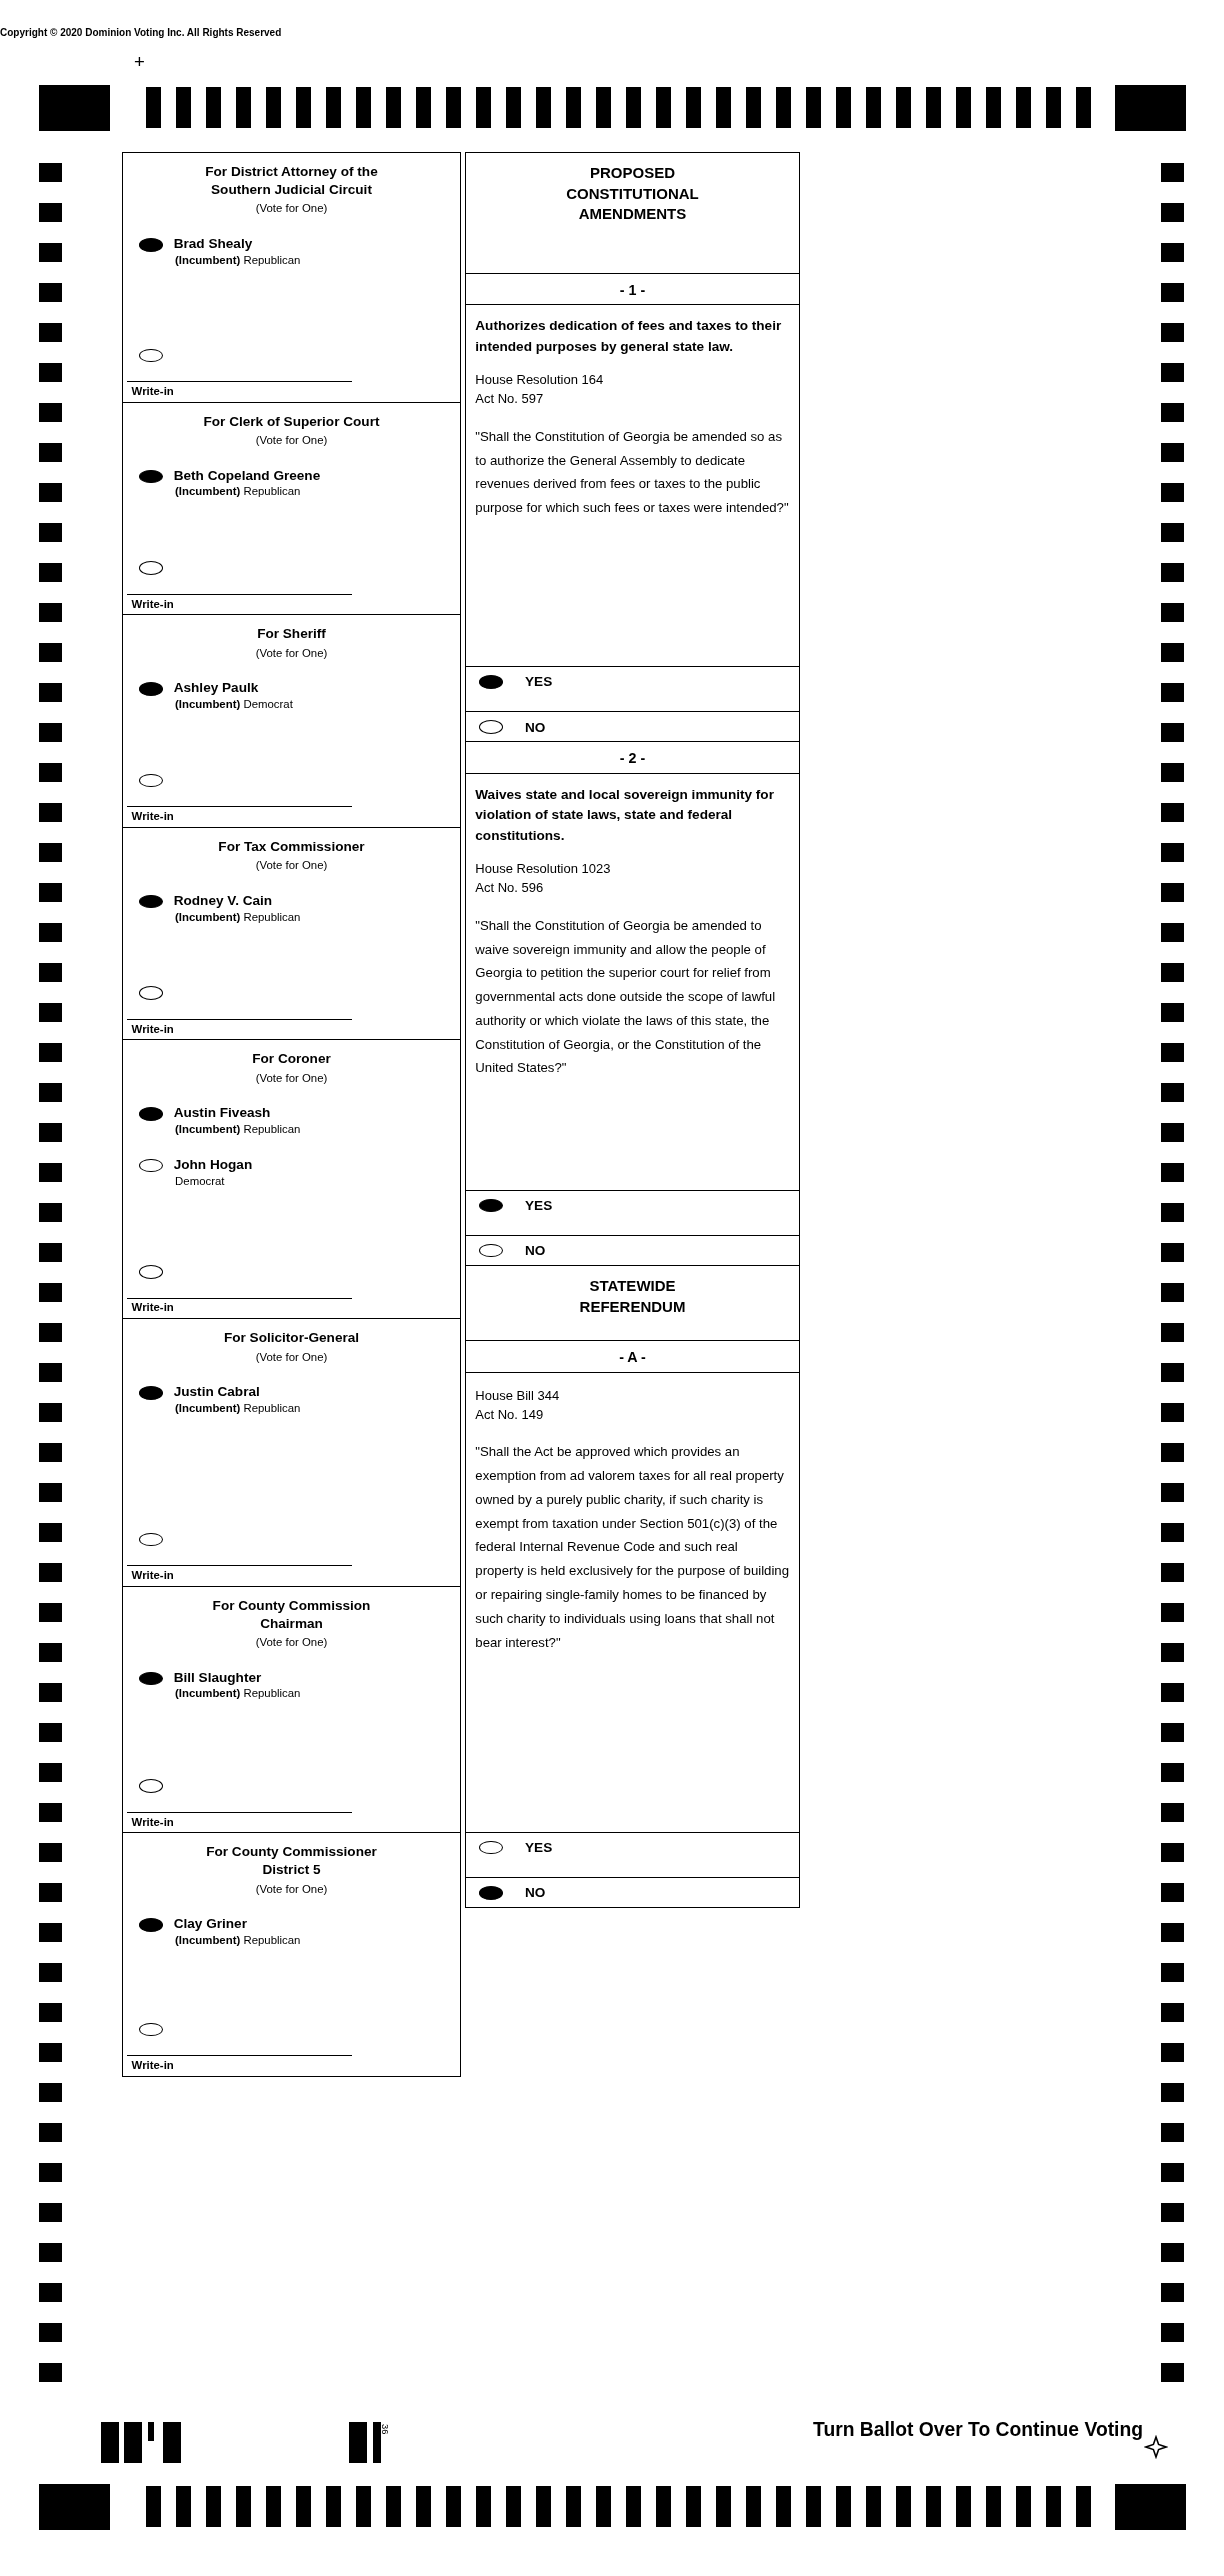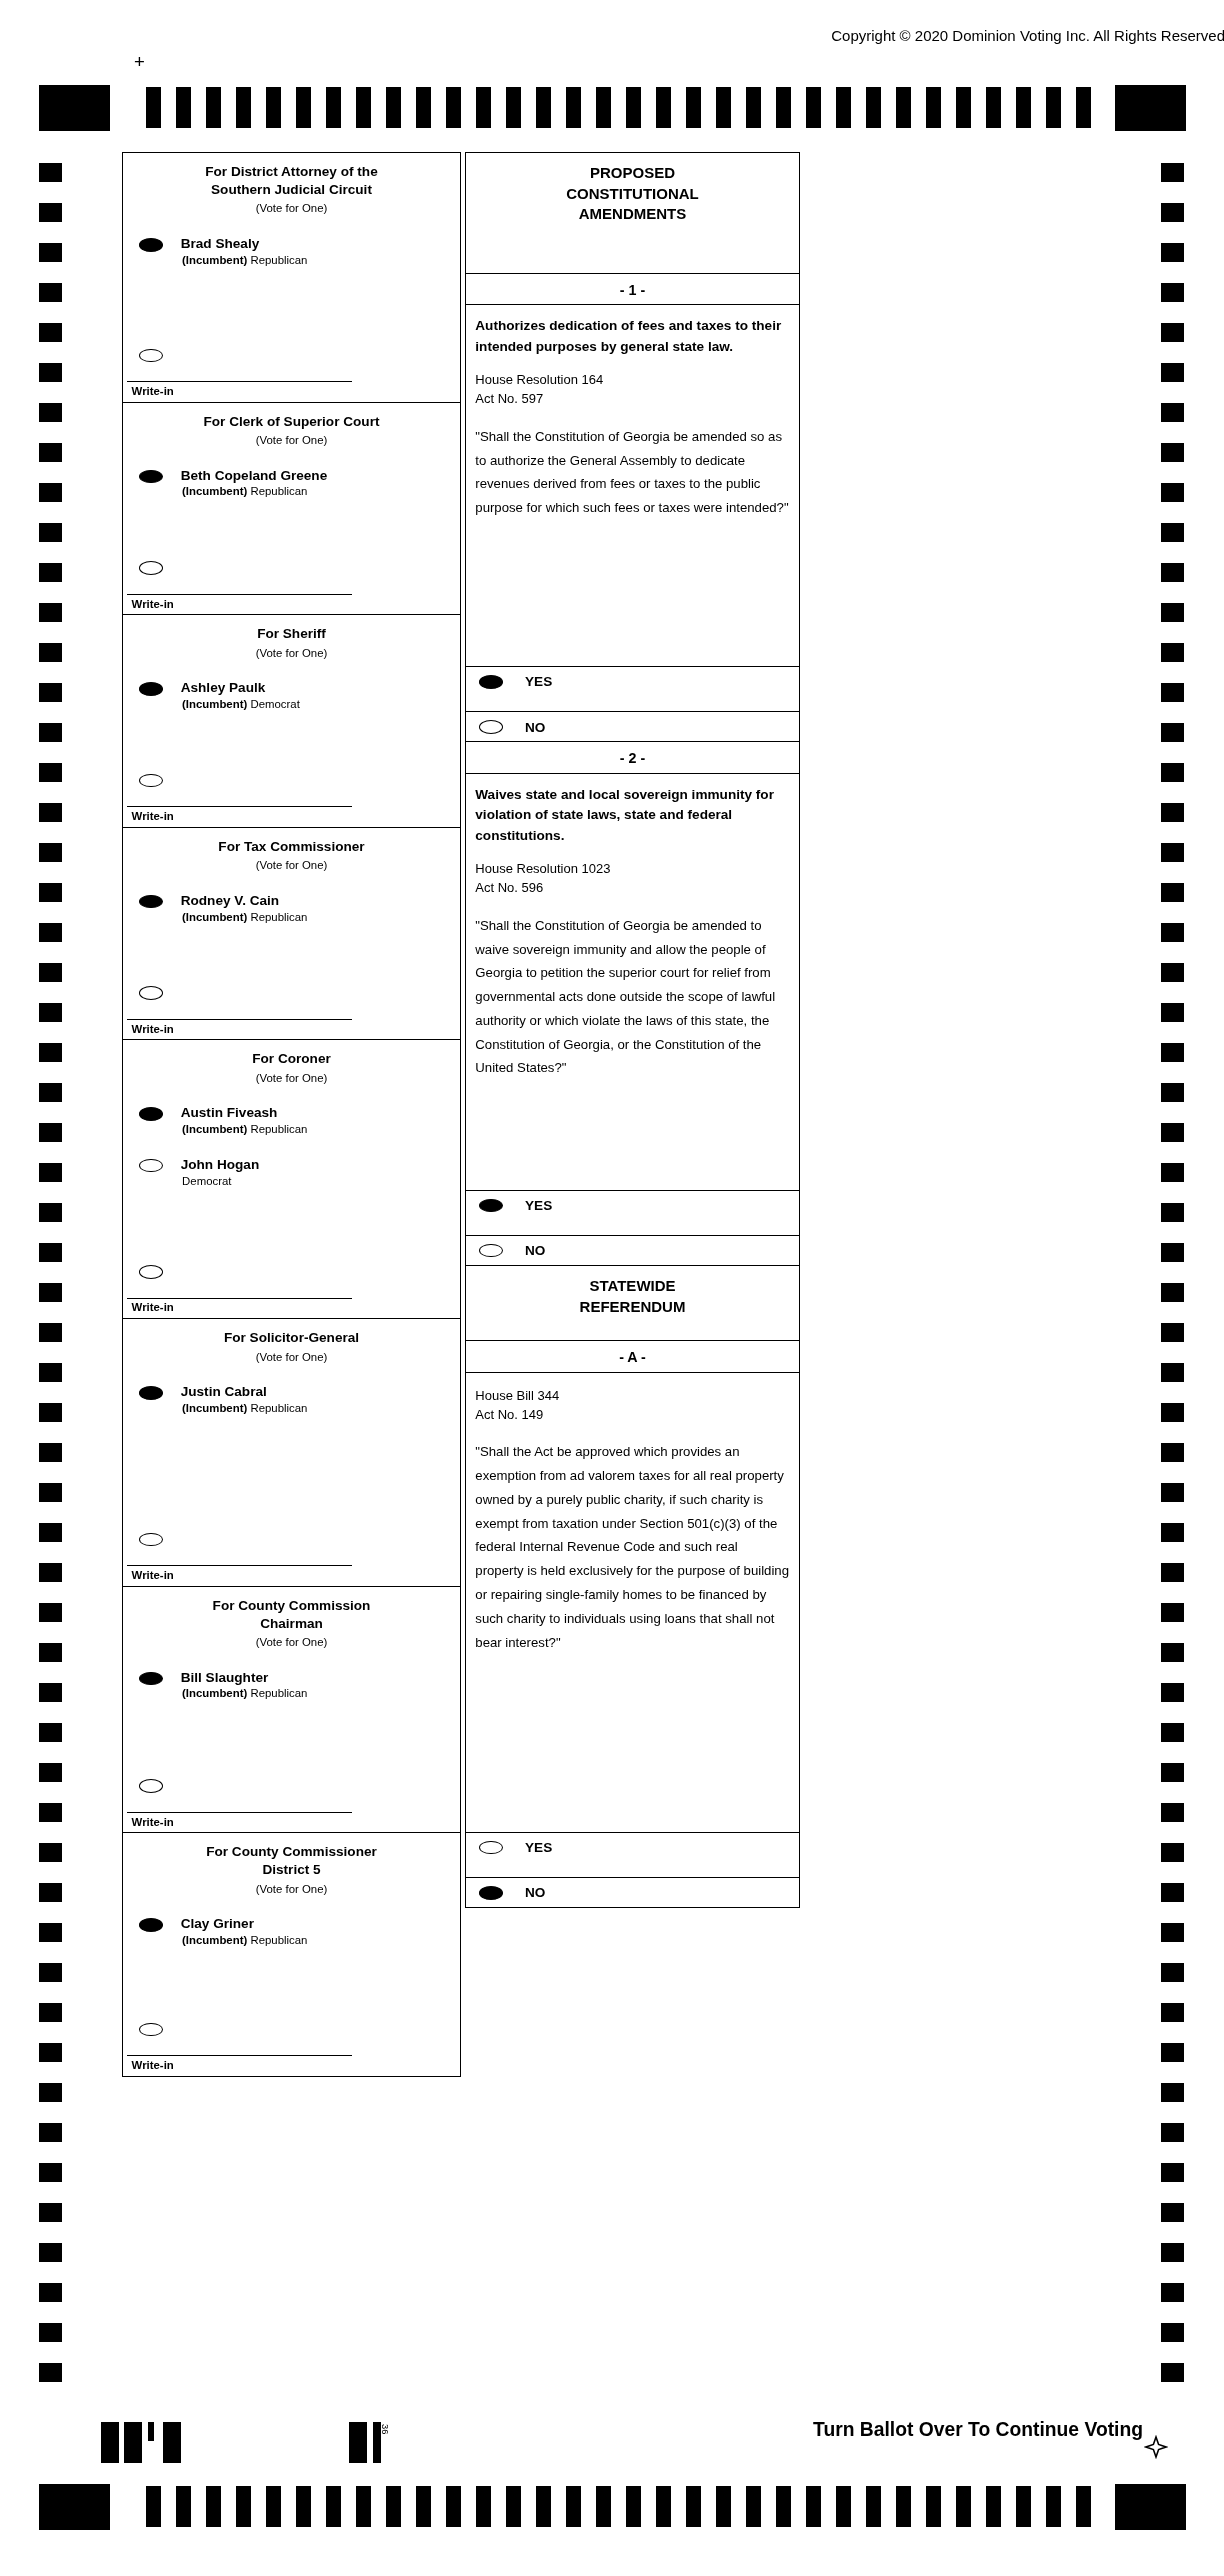--- a/index.html
+++ b/index.html
@@ -4,22 +4,22 @@
 <style>
   * { margin:0; padding:0; box-sizing:border-box; }
   html,body { background:#ffffff; }
   body {
     position:relative; width:1225px; height:2576px;
     font-family:"Liberation Sans", sans-serif; color:#000;
     overflow:hidden;
   }
 
   
-  .copyright { position:absolute; top:27px; left:0; width:100%; text-align:right;
-               font-size:15px; font-weight:normal; }
+  .copyright { position:absolute; top:27px; left:0; width:100%; text-align:left;
+               font-size:10px; font-weight:bold; }
   .plus-mark { position:absolute; left:134px; top:51px; font-size:18.6px; }
 
   .strip { position:absolute; left:39px; width:1148px; height:46px; }
   .strip.top { top:85px; }
   .strip.bottom { top:2484px; }
   .strip .blk { position:absolute; top:0; width:71px; height:46px; background:#000; }
   .strip .blk.r { left:1076px; }
   .strip .bars { position:absolute; left:107px; top:2.1px; width:946px; height:41px;
     background:repeating-linear-gradient(to right, #000 0 15px, transparent 15px 30px); }
 
@@ -33,21 +33,21 @@
   .col-left  { left:122px; width:339px; }
   .col-right { left:465px; width:335px; }
   .bbox { border:1.4px solid #000; margin-top:-1.4px; background:#fff;
           display:flex; flex-direction:column; overflow:hidden; }
   .col > .bbox:first-child { margin-top:0; }
 
   
   .c-head { text-align:center; padding-top:10px; }
   .c-title { font-size:13.6px; font-weight:bold; line-height:1.32; white-space:pre-line; }
   .c-inst  { font-size:11.4px; margin-top:3.6px; }
-  .cand { display:flex; align-items:flex-start; gap:18px; padding-left:15.7px; margin-top:21.4px; }
+  .cand { display:flex; align-items:flex-start; gap:11px; padding-left:15.7px; margin-top:21.4px; }
   .cand .oval { flex:0 0 auto; margin-top:2.1px; }
   .oval { display:inline-block; width:24px; height:13.6px; border:1.4px solid #000;
           border-radius:50%; background:#fff; }
   .oval.filled { background:#000; }
   .cand-name { font-size:13.6px; font-weight:bold; }
   .cand-detail { font-size:11.4px; margin-top:2.9px; padding-left:1.4px; }
   .wi-group { margin-top:auto; padding-bottom:2.9px; }
   .wi-oval { padding-left:15.7px; margin-bottom:17px; }
   .wi-line { border-top:1.4px solid #000; width:225px; margin-left:3.6px; }
   .wi-label { font-size:11.4px; font-weight:bold; margin:2.9px 0 2.1px 8.6px; }

